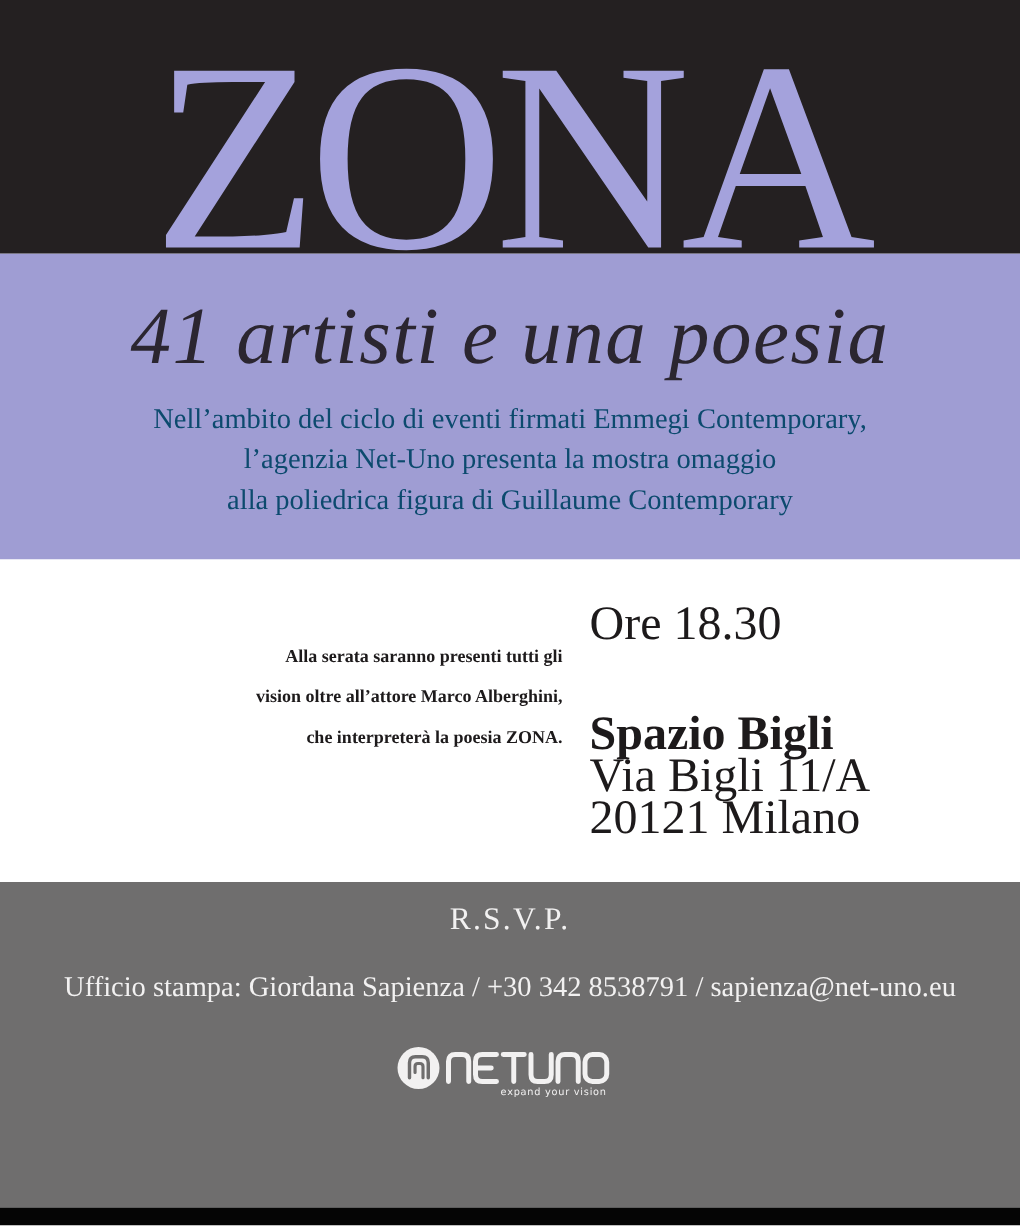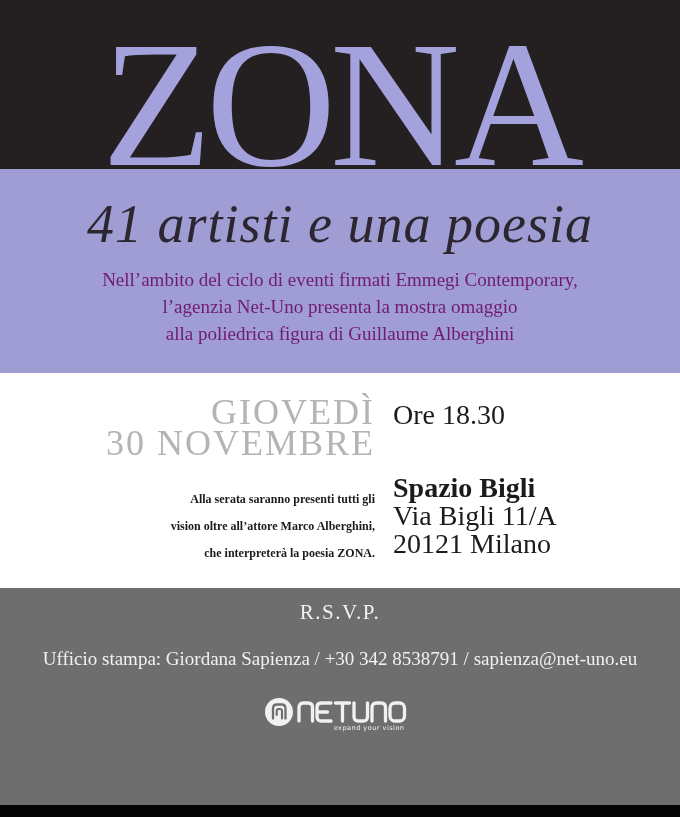--- a/index.html
+++ b/index.html
@@ -24,39 +24,39 @@
   
   .band-purple{
     height:204px;flex:none;background:#9f9dd3;text-align:center;
     box-sizing:border-box;padding-top:27px;
   }
   .subtitle{
     margin:0;font-style:italic;font-weight:400;
     font-size:54px;line-height:56px;letter-spacing:1px;color:#2b2630;
   }
   .intro{
-    margin:14px 0 0;font-size:19px;line-height:27px;color:#701a75;
+    margin:14px 0 0;font-size:19px;line-height:27px;color:#0c4a6e;
   }
   .intro span{display:block;}
 
   
   .band-white{
     height:215px;flex:none;background:#ffffff;box-sizing:border-box;
     padding:24px 40px 0;display:flex;gap:18px;color:#1d1a1b;
   }
   .col-left{width:335px;flex:none;text-align:right;}
   .date-block{
     font-size:36px;line-height:31px;letter-spacing:2px;color:#b6b3b4;
   }
   .date-block span{display:block;}
   .description{
     margin:27px 0 0;font-weight:bold;font-size:12px;line-height:27px;
   }
   .description span{display:block;}
-  .col-right{flex:1;text-align:left;font-size:28px;}
+  .col-right{flex:1;text-align:left;font-size:32px;}
   .time{margin:5px 0 0;line-height:26px;}
   .venue{margin:46px 0 0;line-height:28px;}
   .venue .venue-name{font-weight:bold;display:block;}
   .venue span{display:block;}
 
   
   .band-gray{
     height:217px;flex:none;background:#6f6e6e;text-align:center;color:#f2f1f1;
     box-sizing:border-box;padding-top:12px;
   }
@@ -80,30 +80,26 @@
 
   <header class="band-black">
     <h1 class="masthead">ZONA</h1>
   </header>
 
   <section class="band-purple">
     <h2 class="subtitle">41 artisti e una poesia</h2>
     <p class="intro">
       <span>Nell’ambito del ciclo di eventi firmati Emmegi Contemporary,</span>
       <span>l’agenzia Net-Uno presenta la mostra omaggio</span>
-      <span>alla poliedrica figura di Guillaume Alberghini</span>
+      <span>alla poliedrica figura di Guillaume Contemporary</span>
     </p>
   </section>
 
   <section class="band-white">
     <div class="col-left">
-      <div class="date-block">
-        <span>GIOVEDÌ</span>
-        <span>30 NOVEMBRE</span>
-      </div>
       <p class="description">
         <span>Alla serata saranno presenti tutti gli</span>
         <span>vision oltre all’attore Marco Alberghini,</span>
         <span>che interpreterà la poesia ZONA.</span>
       </p>
     </div>
     <div class="col-right">
       <p class="time">Ore 18.30</p>
       <div class="venue">
         <span class="venue-name">Spazio Bigli</span>

